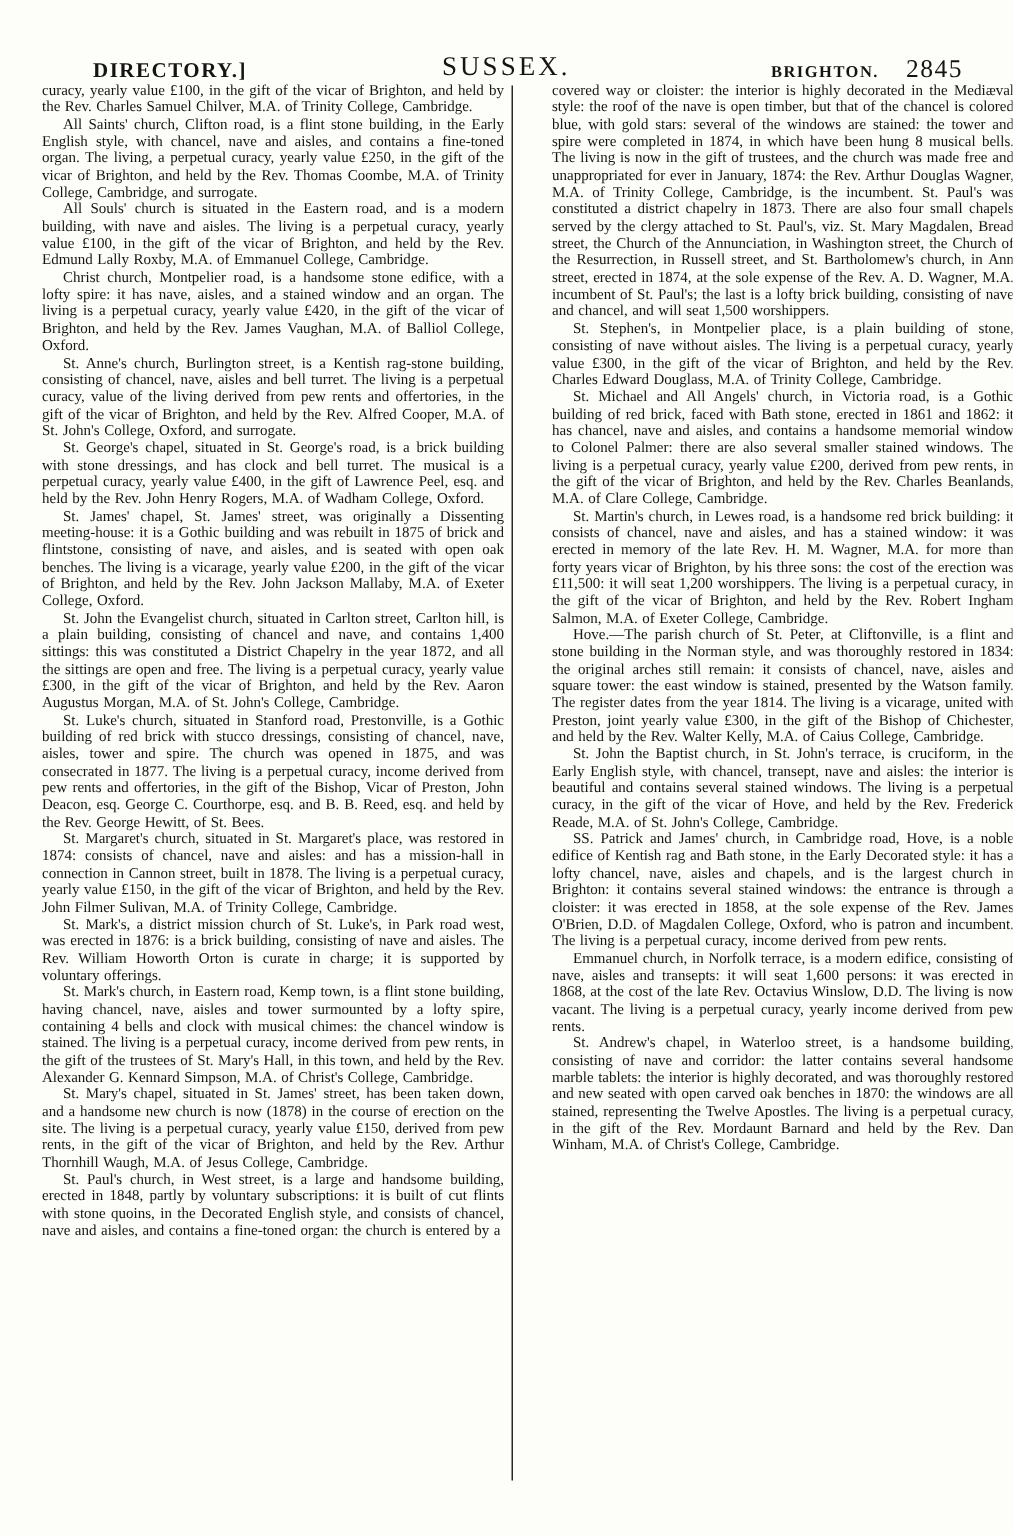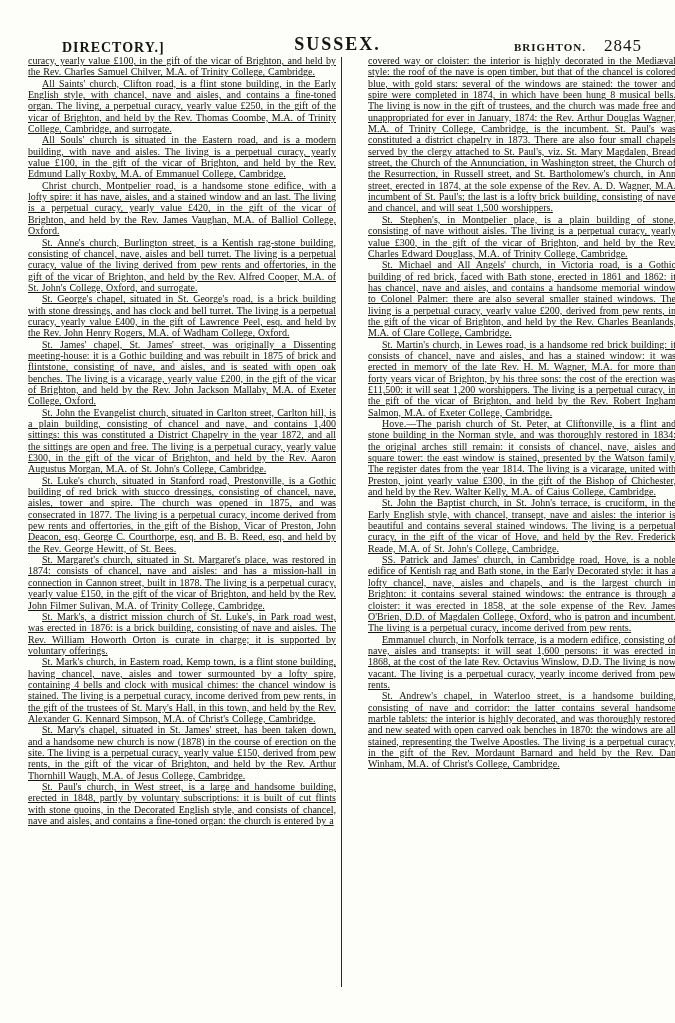--- a/index.html
+++ b/index.html
@@ -34,21 +34,21 @@
     font-size: 14px;
     font-weight: 700;
     letter-spacing: 1px;
   }
   .head-center {
     position: absolute;
     left: 50%;
     top: 0;
     transform: translateX(-50%);
     font-size: 18px;
-    font-weight: 700;
+    font-weight: 400;
     letter-spacing: 2px;
   }
   .head-right {
     position: absolute;
     right: 33px;
     top: 2px;
     white-space: nowrap;
   }
   .head-right .place {
     font-size: 11px;
@@ -73,21 +73,20 @@
   .col {
     position: absolute;
     top: 0;
     width: 308px;
     height: 934px;
     overflow: hidden;
     text-align: justify;
     font-size: 10px;
     line-height: 11.35px;
     word-spacing: 0.5px;
-    text-decoration: underline;
   }
   .col-left  { left: 28px; }
   .col-right { left: 368px; }
   .col p {
     margin: 0;
     text-indent: 1.4em;
   }
   .col p.cont {
     text-indent: 0;
   }
@@ -112,23 +111,23 @@
       <span class="place">BRIGHTON.</span>
       <span class="pageno">2845</span>
     </span>
   </div>
 
   <div class="text-area">
     <div class="col col-left">
         <p class="cont">curacy, yearly value £100, in the gift of the vicar of Brighton, and held by the Rev. Charles Samuel Chilver, M.A. of Trinity College, Cambridge.</p>
         <p>All Saints' church, Clifton road, is a flint stone building, in the Early English style, with chancel, nave and aisles, and contains a fine-toned organ. The living, a perpetual curacy, yearly value £250, in the gift of the vicar of Brighton, and held by the Rev. Thomas Coombe, M.A. of Trinity College, Cambridge, and surrogate.</p>
         <p>All Souls' church is situated in the Eastern road, and is a modern building, with nave and aisles. The living is a perpetual curacy, yearly value £100, in the gift of the vicar of Brighton, and held by the Rev. Edmund Lally Roxby, M.A. of Emmanuel College, Cambridge.</p>
-        <p>Christ church, Montpelier road, is a handsome stone edifice, with a lofty spire: it has nave, aisles, and a stained window and an last. The living is a perpetual curacy, yearly value £420, in the gift of the vicar of Brighton, and held by the Rev. James Vaughan, M.A. of Balliol College, Oxford.</p>
+        <p>Christ church, Montpelier road, is a handsome stone edifice, with a lofty spire: it has nave, aisles, and a stained window and an organ. The living is a perpetual curacy, yearly value £420, in the gift of the vicar of Brighton, and held by the Rev. James Vaughan, M.A. of Balliol College, Oxford.</p>
         <p>St. Anne's church, Burlington street, is a Kentish rag-stone building, consisting of chancel, nave, aisles and bell turret. The living is a perpetual curacy, value of the living derived from pew rents and offertories, in the gift of the vicar of Brighton, and held by the Rev. Alfred Cooper, M.A. of St. John's College, Oxford, and surrogate.</p>
-        <p>St. George's chapel, situated in St. George's road, is a brick building with stone dressings, and has clock and bell turret. The living is a perpetual curacy, yearly value £400, in the gift of Lawrence Peel, esq. and held by the Rev. John Henry Rogers, M.A. of Wadham College, Oxford.</p>
+        <p>St. George's chapel, situated in St. George's road, is a brick building with stone dressings, and has clock and bell turret. The musical is a perpetual curacy, yearly value £400, in the gift of Lawrence Peel, esq. and held by the Rev. John Henry Rogers, M.A. of Wadham College, Oxford.</p>
         <p>St. James' chapel, St. James' street, was originally a Dissenting meeting-house: it is a Gothic building and was rebuilt in 1875 of brick and flintstone, consisting of nave, and aisles, and is seated with open oak benches. The living is a vicarage, yearly value £200, in the gift of the vicar of Brighton, and held by the Rev. John Jackson Mallaby, M.A. of Exeter College, Oxford.</p>
         <p>St. John the Evangelist church, situated in Carlton street, Carlton hill, is a plain building, consisting of chancel and nave, and contains 1,400 sittings: this was constituted a District Chapelry in the year 1872, and all the sittings are open and free. The living is a perpetual curacy, yearly value £300, in the gift of the vicar of Brighton, and held by the Rev. Aaron Augustus Morgan, M.A. of St. John's College, Cambridge.</p>
         <p>St. Luke's church, situated in Stanford road, Prestonville, is a Gothic building of red brick with stucco dressings, consisting of chancel, nave, aisles, tower and spire. The church was opened in 1875, and was consecrated in 1877. The living is a perpetual curacy, income derived from pew rents and offertories, in the gift of the Bishop, Vicar of Preston, John Deacon, esq. George C. Courthorpe, esq. and B. B. Reed, esq. and held by the Rev. George Hewitt, of St. Bees.</p>
         <p>St. Margaret's church, situated in St. Margaret's place, was restored in 1874: consists of chancel, nave and aisles: and has a mission-hall in connection in Cannon street, built in 1878. The living is a perpetual curacy, yearly value £150, in the gift of the vicar of Brighton, and held by the Rev. John Filmer Sulivan, M.A. of Trinity College, Cambridge.</p>
         <p>St. Mark's, a district mission church of St. Luke's, in Park road west, was erected in 1876: is a brick building, consisting of nave and aisles. The Rev. William Howorth Orton is curate in charge; it is supported by voluntary offerings.</p>
         <p>St. Mark's church, in Eastern road, Kemp town, is a flint stone building, having chancel, nave, aisles and tower surmounted by a lofty spire, containing 4 bells and clock with musical chimes: the chancel window is stained. The living is a perpetual curacy, income derived from pew rents, in the gift of the trustees of St. Mary's Hall, in this town, and held by the Rev. Alexander G. Kennard Simpson, M.A. of Christ's College, Cambridge.</p>
         <p>St. Mary's chapel, situated in St. James' street, has been taken down, and a handsome new church is now (1878) in the course of erection on the site. The living is a perpetual curacy, yearly value £150, derived from pew rents, in the gift of the vicar of Brighton, and held by the Rev. Arthur Thornhill Waugh, M.A. of Jesus College, Cambridge.</p>
         <p>St. Paul's church, in West street, is a large and handsome building, erected in 1848, partly by voluntary subscriptions: it is built of cut flints with stone quoins, in the Decorated English style, and consists of chancel, nave and aisles, and contains a fine-toned organ: the church is entered by a</p>
       </div>
     <div class="col-divider"></div>

